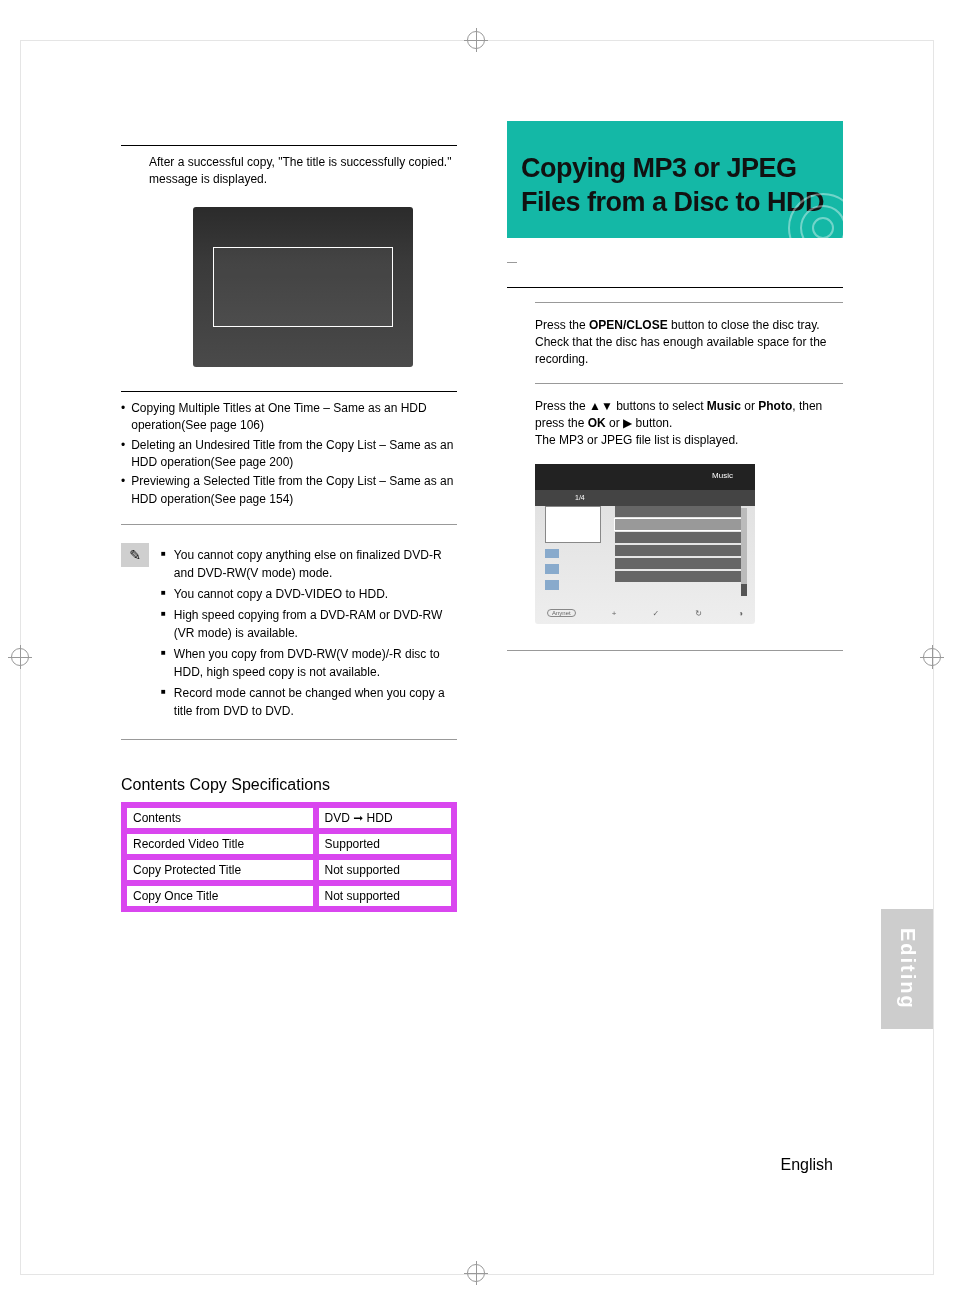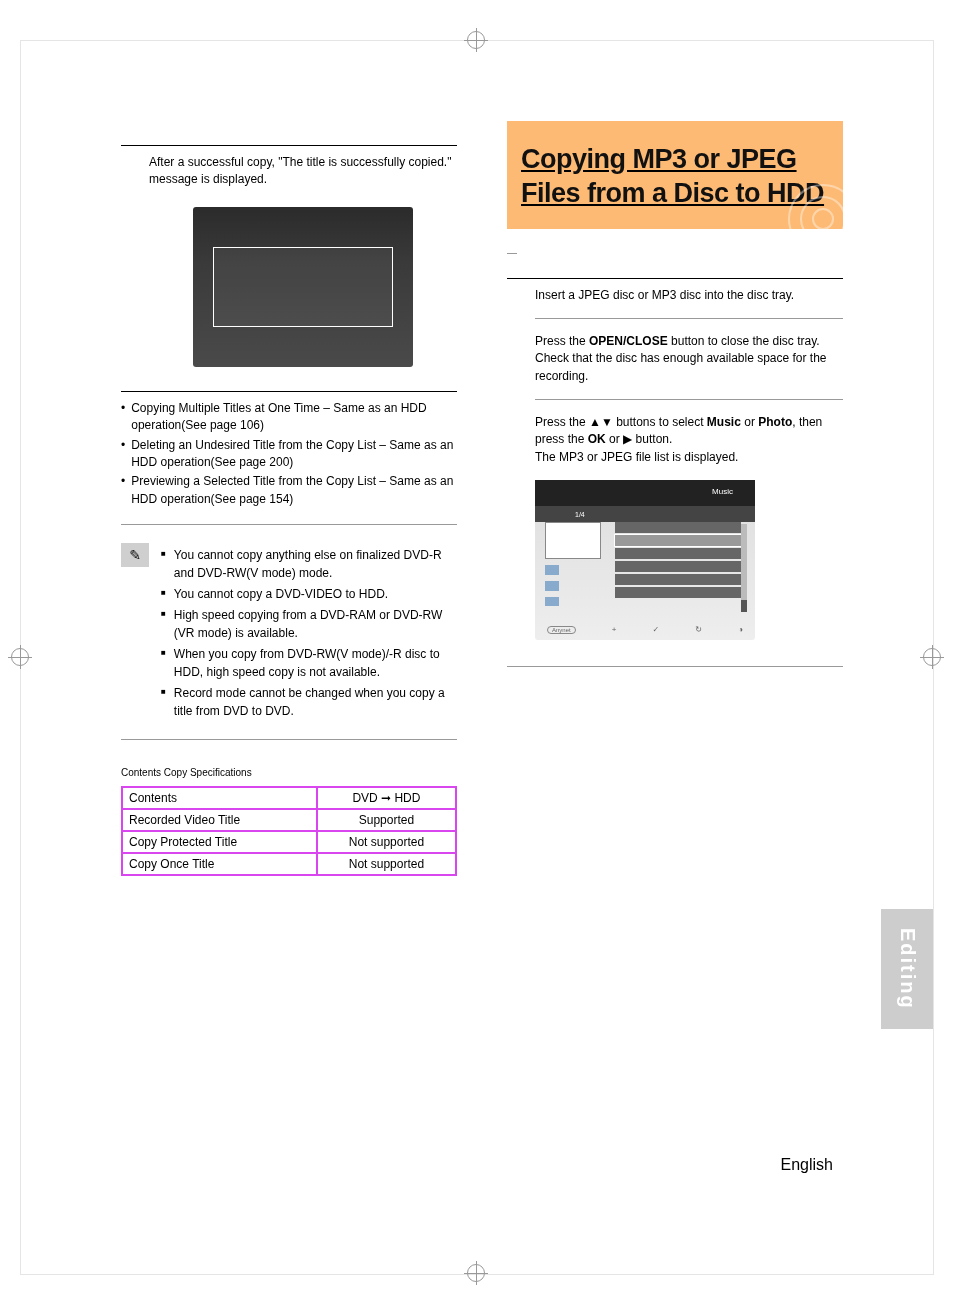--- a/index.html
+++ b/index.html
@@ -74,36 +74,35 @@
   .note-icon {
     width: 28px; height: 24px;
     background: #cfcfcf;
     display: flex; align-items: center; justify-content: center;
     font-size: 14px;
   }
   ul.bullets-sq { list-style: none; padding: 0; flex: 1; }
   ul.bullets-sq li { display: flex; gap: 8px; font-size: 12px; line-height: 1.5; margin: 3px 0; }
   ul.bullets-sq li .sq { flex: 0 0 auto; font-size: 8px; line-height: 1.9; }
 
-  .spec-title { font-size: 10px; margin-top: 27px; margin-bottom: 8px; }
+  .spec-title { font-size: 16px; margin-top: 36px; margin-bottom: 8px; }
   table.spec {
     border-collapse: collapse; width: 100%; font-size: 12px;
   }
   table.spec td, table.spec th {
-    border: 2px solid #d946ef; padding: 3px 6px; text-align: left;
-  }
-  table.spec td:last-child, table.spec th:last-child { text-align: center; }
+    border: 6px solid #d946ef; padding: 3px 6px; text-align: left;
+  }
+  table.spec td:last-child, table.spec th:last-child { }
 
   .title-box {
-    background: #fdba74;
-    padding: 22px 14px 18px 14px;
+    background: #14b8a6;
+    padding: 31px 14px 18px 14px;
     position: relative;
     margin-bottom: 24px;
     overflow: hidden;
-    text-decoration: underline;
   }
   .title-box h1 {
     font-family: Arial, sans-serif;
     font-weight: bold;
     font-size: 27px;
     line-height: 1.25;
     color: #111;
     letter-spacing: -0.5px;
   }
   .title-box .circles {
@@ -300,23 +299,20 @@
         </svg>
       </div>
 
       <div class="step-bar">
         <div class="step-n">.</div>
       </div>
 
       <hr class="hr">
 
       <div class="steps indent">
-        <div class="step">
-          <p class="body-text">Insert a JPEG disc or MP3 disc into the disc tray.</p>
-        </div>
         <hr class="hr-light">
         <div class="step">
           <p class="body-text">Press the <span class="osd-word">OPEN/CLOSE</span> button to close the disc tray.</p>
           <p class="body-text">Check that the disc has enough available space for the recording.</p>
         </div>
         <hr class="hr-light">
         <div class="step">
           <p class="body-text">Press the <span class="arrow">▲▼</span> buttons to select <span class="osd-word">Music</span> or <span class="osd-word">Photo</span>, then press the <span class="osd-word">OK</span> or <span class="arrow">▶</span> button.</p>
           <p class="body-text">The MP3 or JPEG file list is displayed.</p>
         </div>

